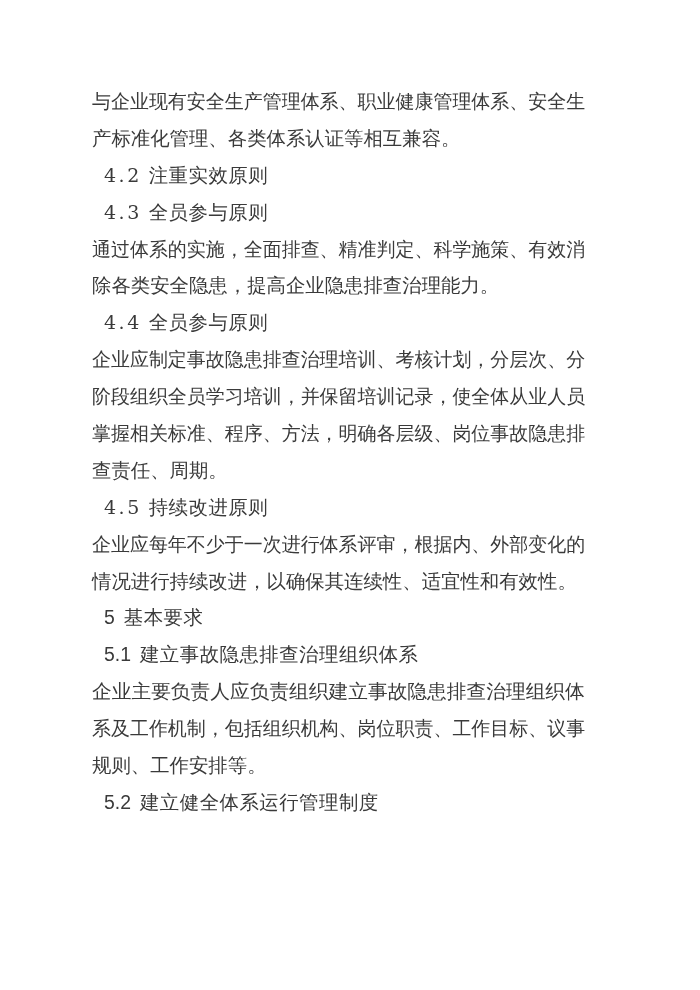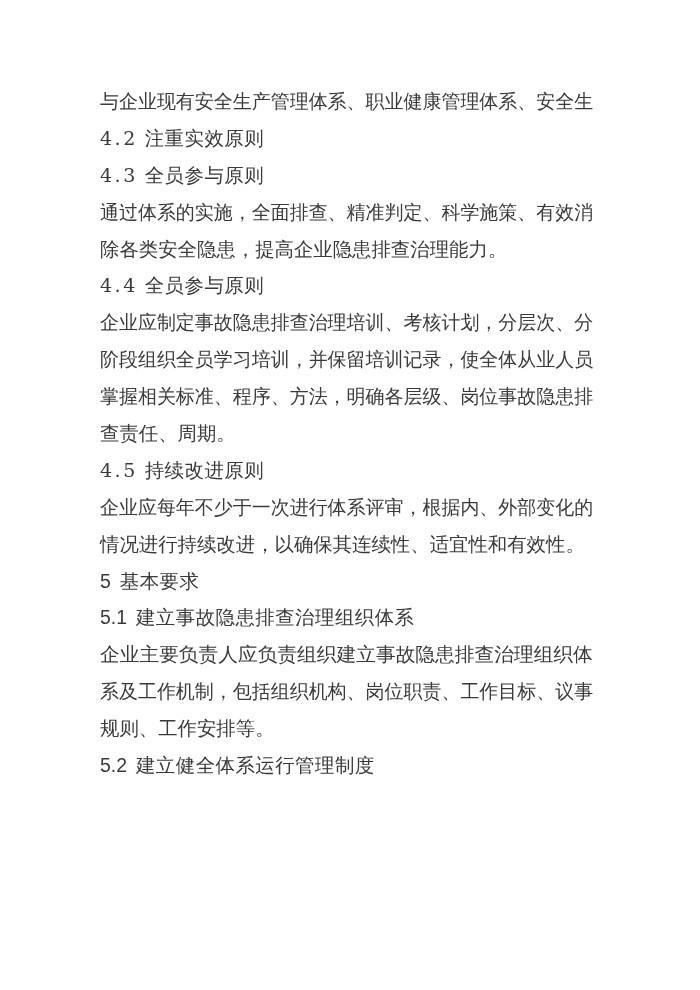--- a/index.html
+++ b/index.html
@@ -11,37 +11,38 @@
     position: relative;
     width: 700px;
     height: 990px;
     background: #ffffff;
     overflow: hidden;
     font-family: "Liberation Sans", "DejaVu Sans", sans-serif;
     color: #3a3a3a;
   }
   .content {
     position: absolute;
-    left: 100px;
+    left: 92px;
     top: 83px;
     width: 493px;
   }
   .line {
     font-size: 19.4px;
     line-height: 36.9px;
     height: 36.9px;
     white-space: nowrap;
   }
   .line .inner {
     display: inline-block;
     transform-origin: 0 62%;
     white-space: nowrap;
   }
   .head .num {
     display: inline-block;
+    margin-left: 12px;
   }
   .head .num.serif {
     font-family: "DejaVu Serif", "Liberation Serif", serif;
     font-size: 19px;
     letter-spacing: 2.5px;
     margin-right: 7px;
   }
   .head .num.sans {
     font-family: "Liberation Sans", "DejaVu Sans", sans-serif;
     margin-right: 9px;
@@ -49,20 +50,21 @@
   .head .htext {
     letter-spacing: 0.5px;
   }
 </style>
 </head>
 <body>
 
 <div class="page">
   <div class="content" id="doc-content">
       <div class="line body fill"><span class="inner" style="transform: scaleX(0.978175);">与企业现有安全生产管理体系、职业健康管理体系、安全生</span></div>
+      <div class="line body"><span class="inner">产标准化管理、各类体系认证等相互兼容。</span></div>
       <div class="line head"><span class="num serif">4.2</span><span class="htext">注重实效原则</span></div>
       <div class="line head"><span class="num serif">4.3</span><span class="htext">全员参与原则</span></div>
       <div class="line body fill"><span class="inner" style="transform: scaleX(0.978175);">通过体系的实施，全面排查、精准判定、科学施策、有效消</span></div>
       <div class="line body"><span class="inner">除各类安全隐患，提高企业隐患排查治理能力。</span></div>
       <div class="line head"><span class="num serif">4.4</span><span class="htext">全员参与原则</span></div>
       <div class="line body fill"><span class="inner" style="transform: scaleX(0.978175);">企业应制定事故隐患排查治理培训、考核计划，分层次、分</span></div>
       <div class="line body fill"><span class="inner" style="transform: scaleX(0.978175);">阶段组织全员学习培训，并保留培训记录，使全体从业人员</span></div>
       <div class="line body fill"><span class="inner" style="transform: scaleX(0.978175);">掌握相关标准、程序、方法，明确各层级、岗位事故隐患排</span></div>
       <div class="line body"><span class="inner">查责任、周期。</span></div>
       <div class="line head"><span class="num serif">4.5</span><span class="htext">持续改进原则</span></div>

